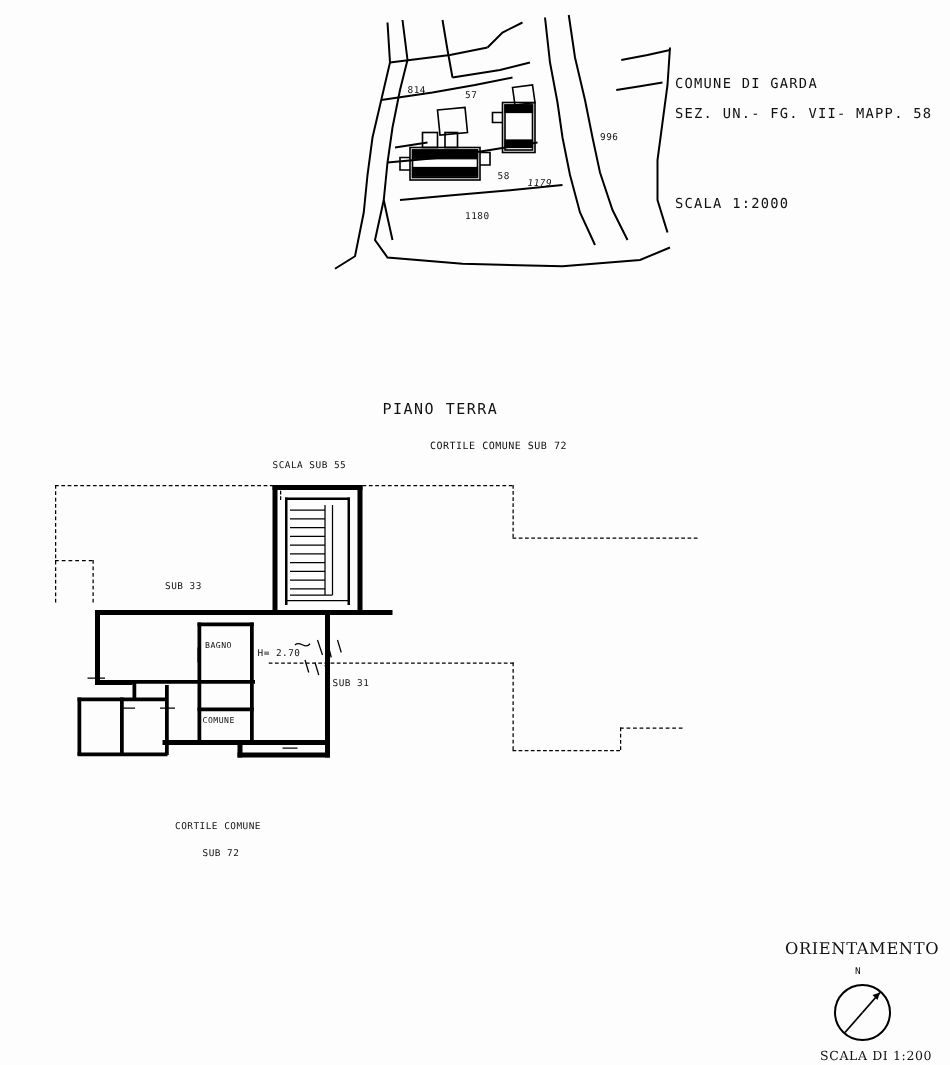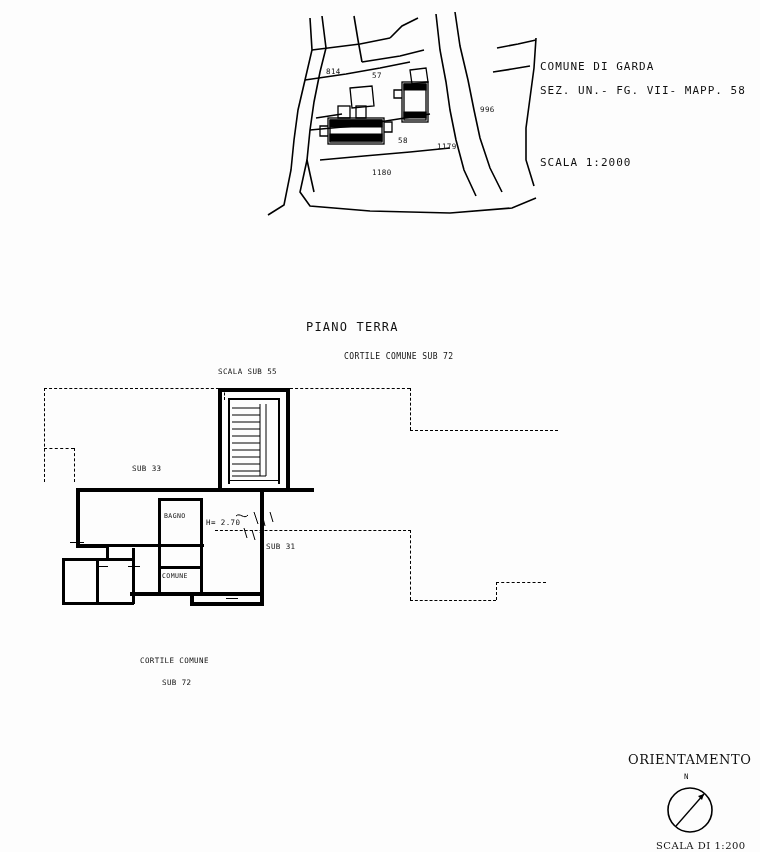--- a/index.html
+++ b/index.html
@@ -120,21 +120,21 @@
         <rect x="80" y="110" width="52" height="7"></rect>
         <rect x="80" y="124" width="52" height="7"></rect>
         <rect x="154" y="74" width="22" height="6"></rect>
         <rect x="154" y="102" width="22" height="6"></rect>
       </g>
     </svg>
 
     <div class="lbl small" style="left:76px; top:57px;">814</div>
     <div class="lbl small" style="left:122px; top:61px;">57</div>
     <div class="lbl small" style="left:148px; top:126px;">58</div>
-    <div class="lbl small" style="left:187px; top:132px;">1179</div>
+    <div class="lbl small" style="left:172px; top:132px;font-style:italic;">1179</div>
     <div class="lbl small" style="left:122px; top:158px;">1180</div>
     <div class="lbl small" style="left:230px; top:95px;">996</div>
   </div>
 
   <div class="abs" style="left:540px; top:60px;">
     <div class="lbl med" style="left:0px; top:0px;">COMUNE DI GARDA</div>
     <div class="lbl med" style="left:0px; top:24px;">SEZ. UN.- FG. VII- MAPP. 58</div>
     <div class="lbl med" style="left:0px; top:48px;margin-top:48px;">SCALA 1:2000</div>
   </div>
 

